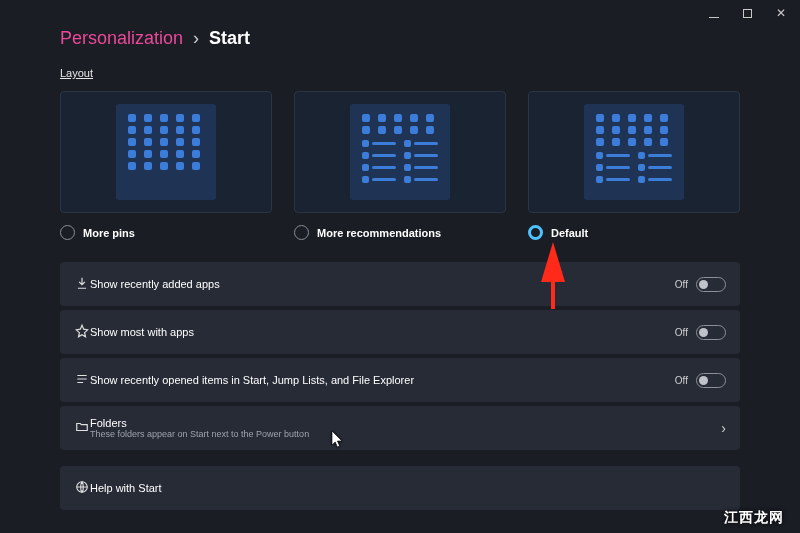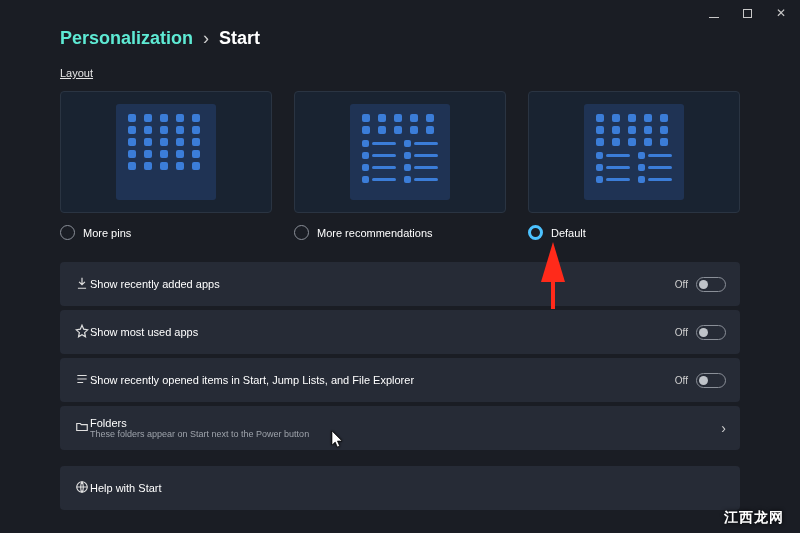--- a/index.html
+++ b/index.html
@@ -15,26 +15,26 @@
     position: absolute; top: 0; right: 0;
     display: flex; gap: 24px; padding: 8px 14px;
     color: #c8c8c8;
   }
   .titlebar span { font-size: 11px; cursor: pointer; }
   .titlebar .minb { width:10px; height:1px; background:#c8c8c8; display:inline-block; margin-top:5px;}
   .titlebar .maxb { width:9px; height:9px; border:1px solid #c8c8c8; display:inline-block;}
   .titlebar .closeb { font-size:12px; line-height:10px; }
   .container { padding: 28px 60px 0 60px; }
   .breadcrumb { display:flex; align-items:center; gap:10px; font-size:18px; }
-  .bc-parent { color:#5eead4; font-weight:700; }
+  .bc-parent { color:#ec4899; font-weight:400; }
   .bc-sep { color:#cfcfcf; }
   .bc-current { color:#fff; font-weight:600; }
   .sectionlabel { font-size:11px; color:#e6e6e6; margin-top:18px; margin-bottom:12px;text-decoration:underline;}
   .layout-row { display:flex; gap:22px; }
-  .layout-card { width:236px; }
+  .layout-card { width:236px;font-weight:bold; }
   .preview {
     width:212px; height:122px; background:#192331;
     border:1px solid #2a3442; border-radius:4px;
     display:flex; align-items:center; justify-content:center;
   }
   .panel { width:100px; height:96px; background:#1f3354; border-radius:3px; padding:10px 12px; display:flex; flex-direction:column; }
   .grid { display:grid; grid-template-columns: repeat(5, 1fr); gap:4px; }
   .grid .dot { width:8px; height:8px; background:#3b7dd8; border-radius:2px; }
   .recs { display:flex; gap:8px; margin-top:6px;}
   .rec-col { flex:1; display:flex; flex-direction:column; gap:5px;}
@@ -275,21 +275,21 @@
       </div>
     </div>
 
     <div class="setting-row">
       <span class="icon">
         <svg width="14" height="14" viewBox="0 0 24 24" fill="none" stroke="#e0e0e0" stroke-width="2">
             <path d="M12 2l2.9 6.9L22 10l-5.5 4.8L18 22l-6-3.5L6 22l1.5-7.2L2 10l7.1-1.1z"></path>
           </svg>
       </span>
       <div class="label-col">
-        <div class="title">Show most used apps</div>
+        <div class="title">Show most with apps</div>
       </div>
       <div class="trail">
         <span>Off</span>
         <span class="toggle">
             <span class="knob"></span>
           </span>
       </div>
     </div>
 
     <div class="setting-row">

